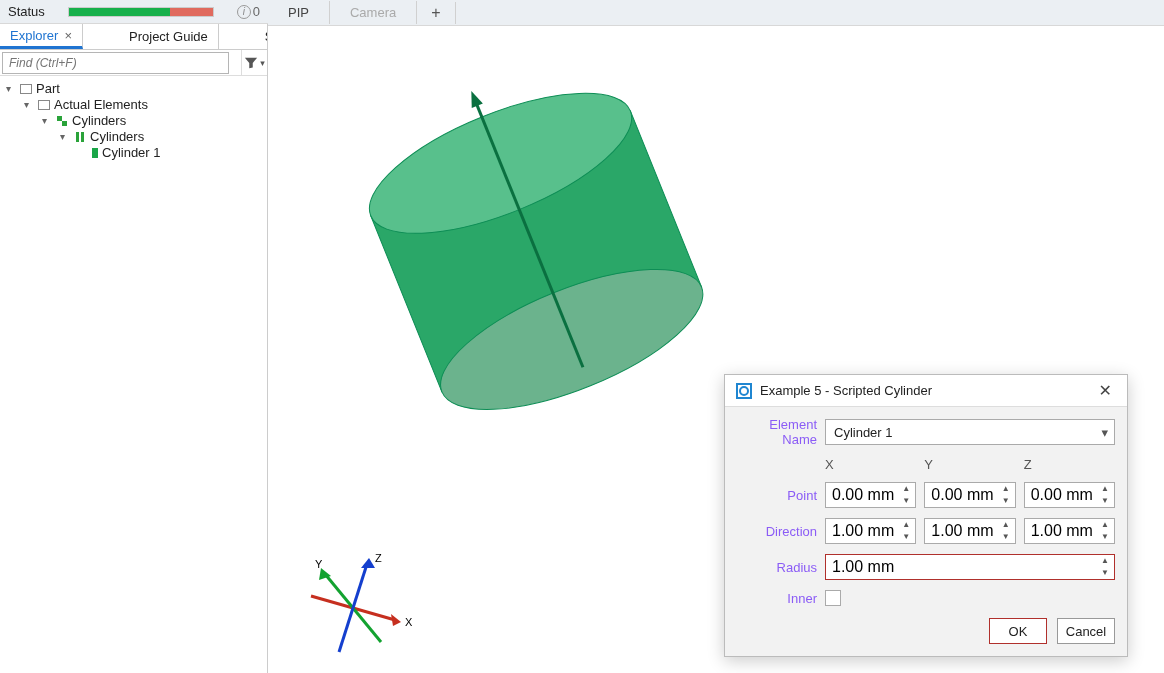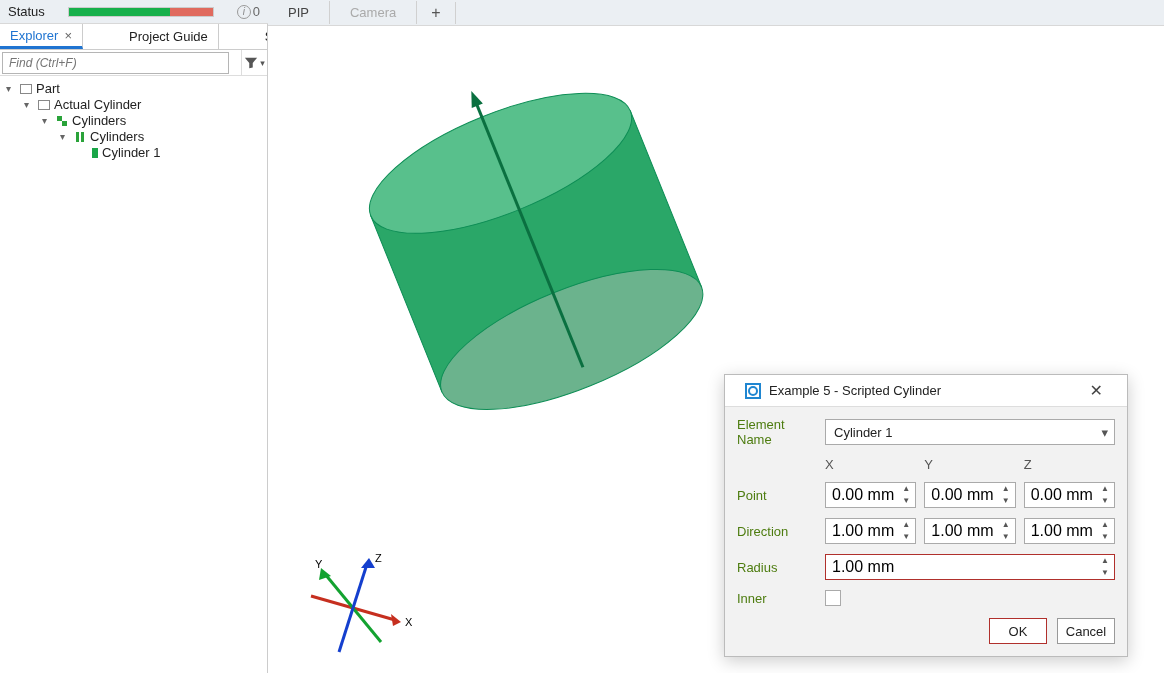--- a/index.html
+++ b/index.html
@@ -174,38 +174,38 @@
     position: absolute;
     left: 724px; top: 374px;
     width: 404px;
     background: #f2f2f2;
     border: 1px solid #bbb;
     box-shadow: 0 4px 16px rgba(0,0,0,.2);
   }
   .dlg-title {
     height: 32px;
     display: flex; align-items: center; gap: 8px;
-    padding: 0 20px;
+    padding: 0 11px;
     background: #fff;
     border-bottom: 1px solid #ddd;
   }
   .dlg-title .sq-ico {
     width: 16px; height: 16px; border: 2px solid #1f86d1;
     display: flex; align-items: center; justify-content: center;
   }
   .dlg-title .sq-ico::after { content: ""; width: 6px; height:6px; border:2px solid #1f86d1; border-radius:50%; }
   .dlg-close { margin-left: auto; font-size: 16px; color: #444; cursor: pointer; padding: 0 4px;}
   .dlg-body {
     padding: 10px 12px 4px 12px;
     display: grid;
     grid-template-columns: 80px 1fr 1fr 1fr;
     gap: 10px 8px;
     align-items: center;
   }
-  .dlg-body label { color: #4d7c0f; }
+  .dlg-body label { color: #8b5cf6; text-align: right; }
   .elem-name {
     grid-column: 2 / 5;
   }
   .col-head { text-align: left; color: #555; }
   .spin {
     position: relative;
     height: 26px;
     border: 1px solid #aaa;
     background: #fff;
     display: flex; align-items: center;
@@ -294,21 +294,21 @@
         <div class="row">
           <span class="twisty">▾</span>
           <span class="rect-ico"></span>
           <span>Part</span>
         </div>
         <ul>
           <li>
             <div class="row">
               <span class="twisty">▾</span>
               <span class="rect-ico"></span>
-              <span>Actual Cylinder</span>
+              <span>Actual Elements</span>
             </div>
             <ul>
               <li>
                 <div class="row">
                   <span class="twisty">▾</span>
                   <span class="geom-ico">
                     <svg width="12" height="12">
                         <rect x="1" y="1" width="5" height="5" fill="#2aa33a"></rect>
                         <rect x="6" y="6" width="5" height="5" fill="#2aa33a"></rect>
                       </svg>

